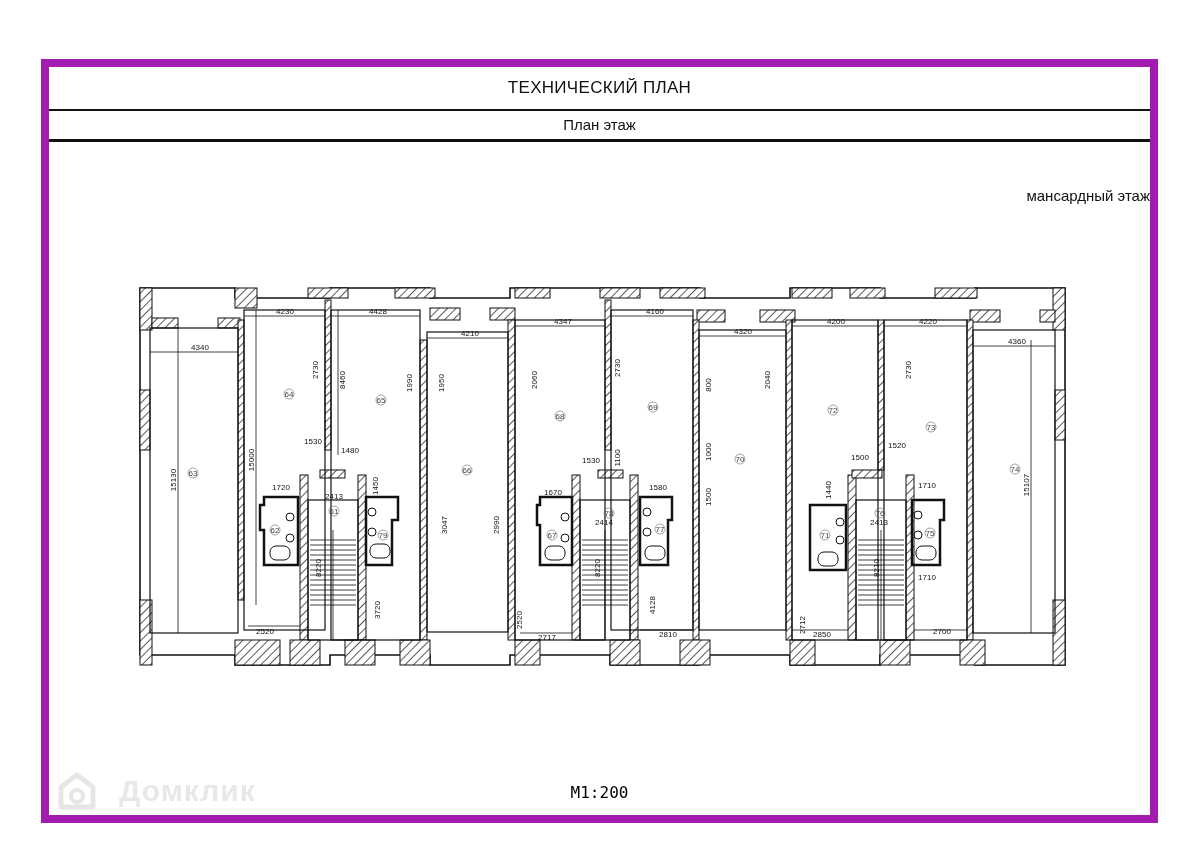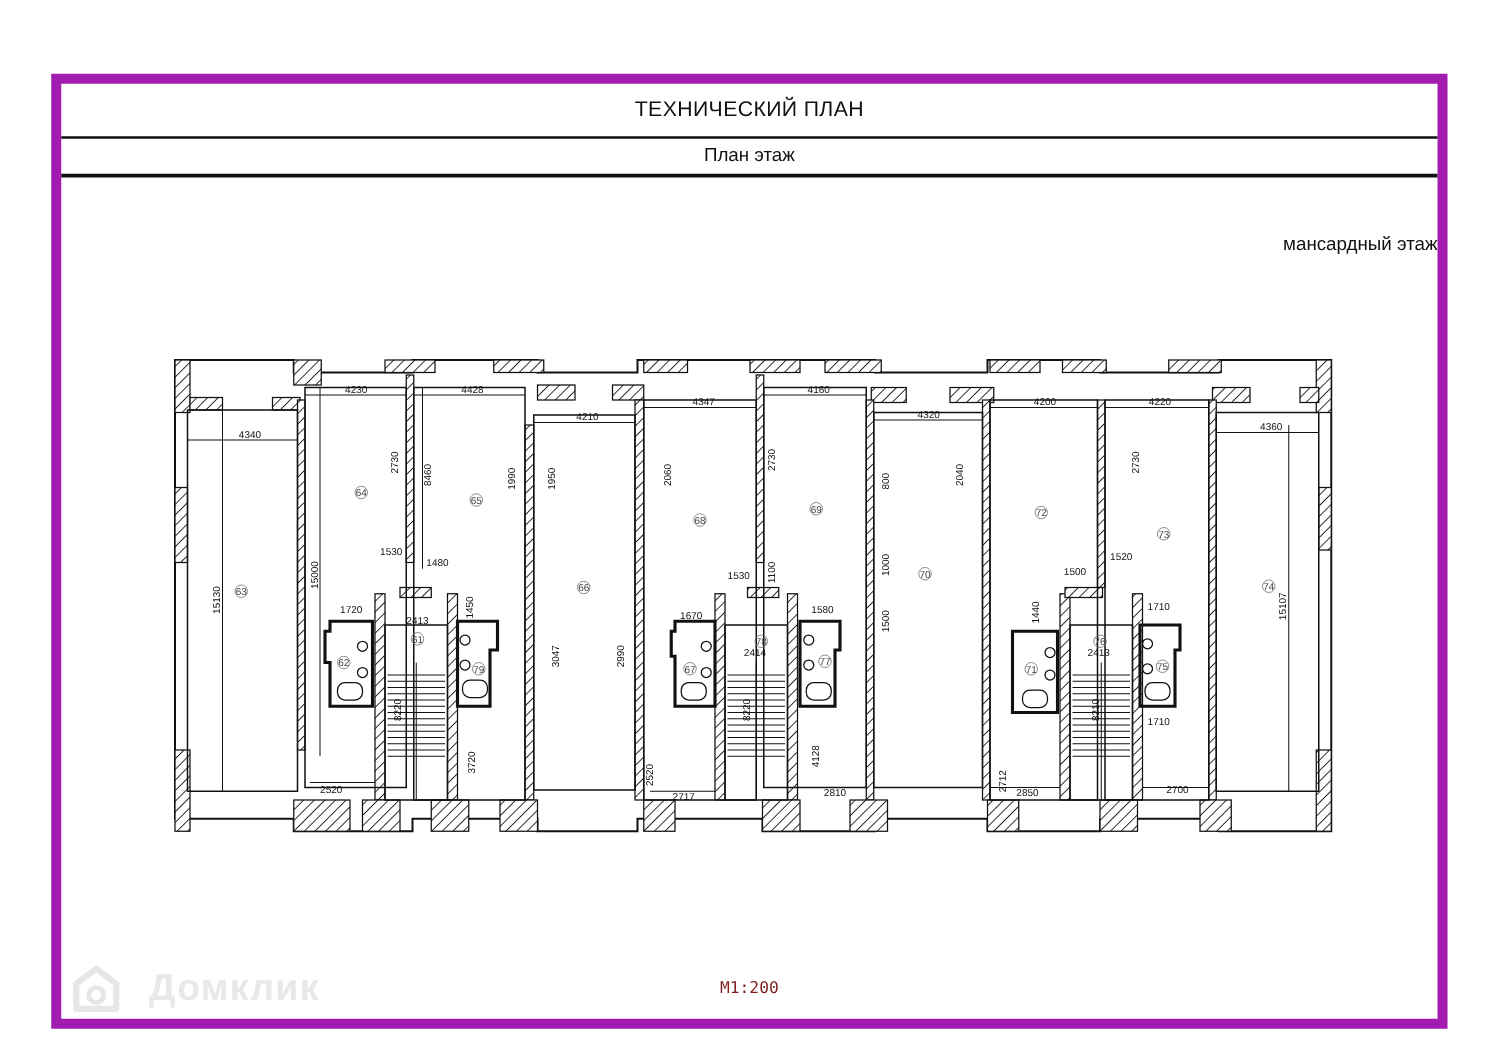--- a/index.html
+++ b/index.html
@@ -1,21 +1,21 @@
 <!DOCTYPE html>
 <html><head>
 <meta charset="utf-8">
 <style>
   html,body{margin:0;padding:0;background:#fff;}
   body{width:1200px;height:848px;position:relative;overflow:hidden;font-family:"Liberation Sans",sans-serif;color:#111;}
   .frame{position:absolute;left:41px;top:59px;width:1117px;height:764px;border:8px solid #a21caf;box-sizing:border-box;}
   .hdr1{position:absolute;left:0;top:0;right:0;height:42px;border-bottom:2px solid #111;display:flex;align-items:center;justify-content:center;font-size:17px;letter-spacing:0.3px;}
   .hdr2{position:absolute;left:0;top:42px;right:0;height:30px;border-bottom:3px solid #111;display:flex;align-items:center;justify-content:center;font-size:15px;}
   .floor-title{position:absolute;left:0;right:0;top:120px;text-align:right;font-size:15px;}
-  .scale{position:absolute;left:0;right:0;top:716px;text-align:center;font-size:13px;font-family:"DejaVu Sans Mono",monospace;color:#7f1d1d;}
+  .scale{position:absolute;left:0;right:0;top:716px;text-align:center;font-size:16px;font-family:"DejaVu Sans Mono",monospace;color:#000000;}
   svg.plan{position:absolute;left:0;top:0;}
   .dim{font-family:"Liberation Sans",sans-serif;font-size:8px;fill:#111;}
   .rm{font-family:"Liberation Sans",sans-serif;font-size:8px;fill:#444;}
   .wm{position:absolute;left:58px;top:772px;display:flex;align-items:center;gap:23px;color:#e8e8e8;font-size:30px;font-weight:bold;letter-spacing:1px;}
   .wm svg{display:block}
 </style>
 </head>
 <body>
 
 <div class="frame">

